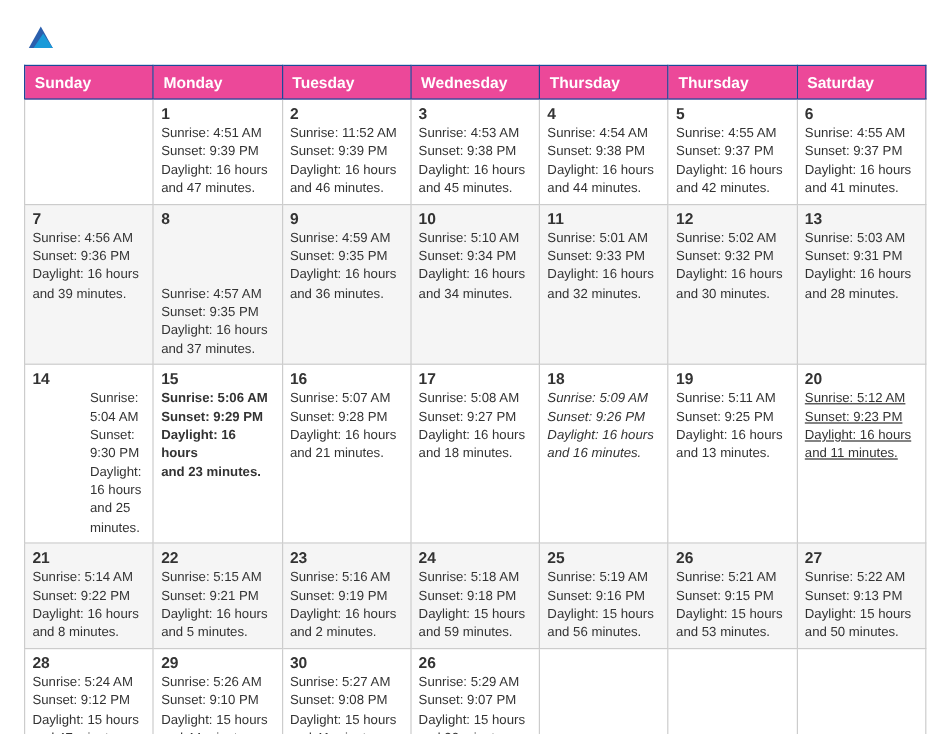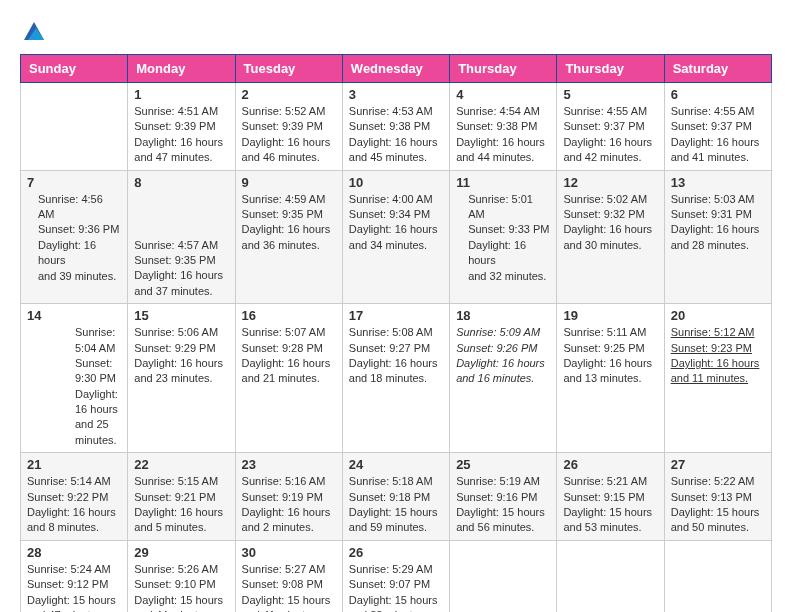--- a/index.html
+++ b/index.html
@@ -128,21 +128,21 @@
         <td class="empty-cell"></td>
         <td>
           <span class="day-number">1</span>
           <div class="day-info" style="white-space: pre-line;">Sunrise: 4:51 AM
 Sunset: 9:39 PM
 Daylight: 16 hours
 and 47 minutes.</div>
         </td>
         <td>
           <span class="day-number">2</span>
-          <div class="day-info" style="white-space: pre-line;">Sunrise: 5:52 AM
+          <div class="day-info" style="white-space: pre-line;">Sunrise: 11:52 AM
 Sunset: 9:39 PM
 Daylight: 16 hours
 and 46 minutes.</div>
         </td>
         <td>
           <span class="day-number">3</span>
           <div class="day-info" style="white-space: pre-line;">Sunrise: 4:53 AM
 Sunset: 9:38 PM
 Daylight: 16 hours
 and 45 minutes.</div>
@@ -165,49 +165,49 @@
           <span class="day-number">6</span>
           <div class="day-info" style="white-space: pre-line;">Sunrise: 4:55 AM
 Sunset: 9:37 PM
 Daylight: 16 hours
 and 41 minutes.</div>
         </td>
       </tr>
       <tr>
         <td>
           <span class="day-number">7</span>
-          <div class="day-info" style="white-space: pre-line; margin-left: 11px;">Sunrise: 4:56 AM
+          <div class="day-info" style="white-space: pre-line;">Sunrise: 4:56 AM
 Sunset: 9:36 PM
 Daylight: 16 hours
 and 39 minutes.</div>
         </td>
         <td>
           <span class="day-number">8</span>
           <div class="day-info" style="white-space: pre-line; margin-top: 48px;">Sunrise: 4:57 AM
 Sunset: 9:35 PM
 Daylight: 16 hours
 and 37 minutes.</div>
         </td>
         <td>
           <span class="day-number">9</span>
           <div class="day-info" style="white-space: pre-line;">Sunrise: 4:59 AM
 Sunset: 9:35 PM
 Daylight: 16 hours
 and 36 minutes.</div>
         </td>
         <td>
           <span class="day-number">10</span>
-          <div class="day-info" style="white-space: pre-line;">Sunrise: 4:00 AM
+          <div class="day-info" style="white-space: pre-line;">Sunrise: 5:10 AM
 Sunset: 9:34 PM
 Daylight: 16 hours
 and 34 minutes.</div>
         </td>
         <td>
           <span class="day-number">11</span>
-          <div class="day-info" style="white-space: pre-line; margin-left: 12px;">Sunrise: 5:01 AM
+          <div class="day-info" style="white-space: pre-line;">Sunrise: 5:01 AM
 Sunset: 9:33 PM
 Daylight: 16 hours
 and 32 minutes.</div>
         </td>
         <td>
           <span class="day-number">12</span>
           <div class="day-info" style="white-space: pre-line;">Sunrise: 5:02 AM
 Sunset: 9:32 PM
 Daylight: 16 hours
 and 30 minutes.</div>
@@ -223,21 +223,21 @@
       <tr>
         <td>
           <span class="day-number">14</span>
           <div class="day-info" style="white-space: pre-line; margin-left: 48px;">Sunrise: 5:04 AM
 Sunset: 9:30 PM
 Daylight: 16 hours
 and 25 minutes.</div>
         </td>
         <td>
           <span class="day-number">15</span>
-          <div class="day-info" style="white-space: pre-line;">Sunrise: 5:06 AM
+          <div class="day-info" style="white-space: pre-line; font-weight: bold;">Sunrise: 5:06 AM
 Sunset: 9:29 PM
 Daylight: 16 hours
 and 23 minutes.</div>
         </td>
         <td>
           <span class="day-number">16</span>
           <div class="day-info" style="white-space: pre-line;">Sunrise: 5:07 AM
 Sunset: 9:28 PM
 Daylight: 16 hours
 and 21 minutes.</div>

